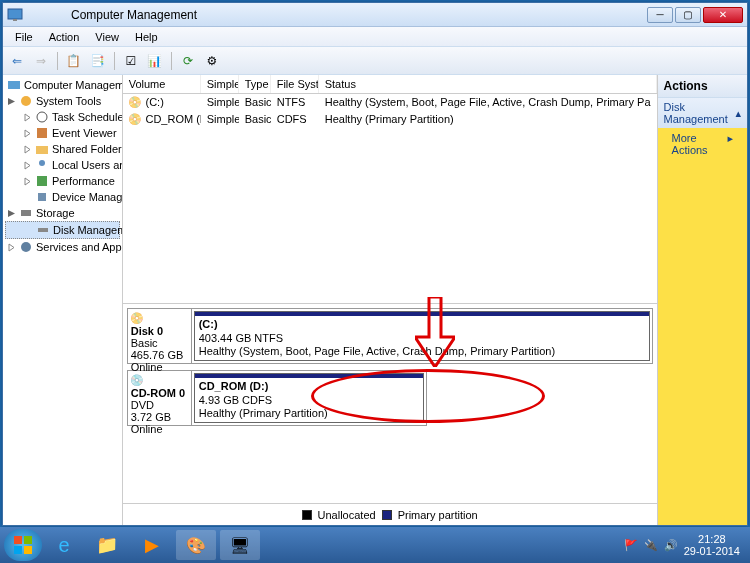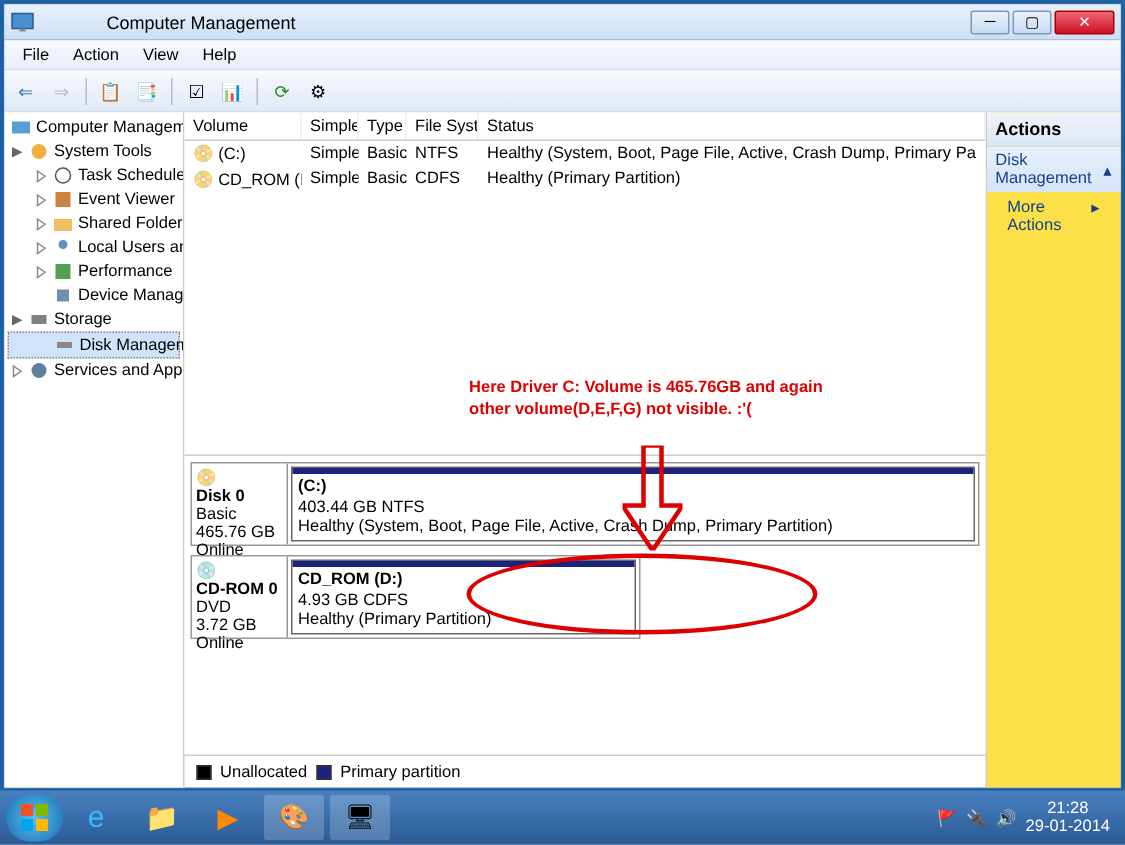--- a/index.html
+++ b/index.html
@@ -41,21 +41,21 @@
 
 .disk-area { flex: 1; background: #fff; overflow: auto; padding: 4px; }
 .disk-block { display: flex; border: 1px solid #999; margin-bottom: 6px; height: 56px; }
 .disk-label { width: 64px; border-right: 1px solid #999; padding: 3px; font-size: 10px; display: flex; flex-direction: column; }
 .disk-label .dname { font-weight: bold; }
 .disk-vols { flex: 1; display: flex; }
 .disk-vol { border: 1px solid #666; margin: 2px; flex: 1; display: flex; flex-direction: column; }
 .disk-vol-hdr { height: 10px; background: #1a237e; }
 .disk-vol-body { padding: 2px 4px; font-size: 10px; line-height: 1.2; }
 
-.legend { height: 22px; border-top: 1px solid #ccc; display: flex; align-items: center; padding: 0 8px; gap: 6px; font-size: 11px; }
+.legend { height: 22px; border-top: 1px solid #ccc; display: flex; align-items: center; padding: 0 8px; gap: 6px; font-size: 11px; justify-content: center; }
 .leg-sw { width: 10px; height: 10px; display: inline-block; border: 1px solid #333; }
 
 .actions-panel { width: 124px; background: #fde047; }
 .actions-hdr { background: linear-gradient(#f0f4fb, #dce7f5); padding: 4px 6px; font-size: 12px; font-weight: 600; border-bottom: 1px solid #ccddef; }
 .actions-sec { background: linear-gradient(#e8f0fb, #d4e3f5); padding: 3px 6px; display: flex; justify-content: space-between; align-items: center; cursor: pointer; color: #15428b; }
 .actions-item { padding: 4px 14px; cursor: pointer; display: flex; justify-content: flex-end; color: #15428b; }
 
 .annotation { position: absolute; top: 176px; left: 190px; color: #d00; font-size: 15px; font-weight: 600; line-height: 1.4; pointer-events: none; z-index: 10; }
 .ann-arrow { position: absolute; top: 222px; left: 292px; pointer-events: none; z-index: 10; }
 .ann-ellipse { position: absolute; top: 294px; left: 188px; width: 234px; height: 54px; border: 3px solid #d00; border-radius: 50%; pointer-events: none; z-index: 10; }
@@ -274,24 +274,20 @@
         </div>
       </div>
 
       <div class="legend">
         <span class="leg-sw" style="background:#000"></span>
         <span>Unallocated</span>
         <span class="leg-sw" style="background:#1a237e"></span>
         <span>Primary partition</span>
       </div>
 
-      <div class="annotation">
-        <div>Here Driver C: Volume is 465.76GB and again</div>
-        <div>other volume(D,E,F,G) not visible. :'(</div>
-      </div>
       <svg class="ann-arrow" width="40" height="70" viewBox="0 0 40 70">
         <path d="M14 0 L26 0 L26 40 L40 40 L20 70 L0 40 L14 40 Z" fill="none" stroke="#d00" stroke-width="3"></path>
       </svg>
       <div class="ann-ellipse"></div>
     </div>
 
     <div class="actions-panel">
       <div class="actions-hdr">Actions</div>
       <div class="actions-sec">
         <span>Disk Management</span>

